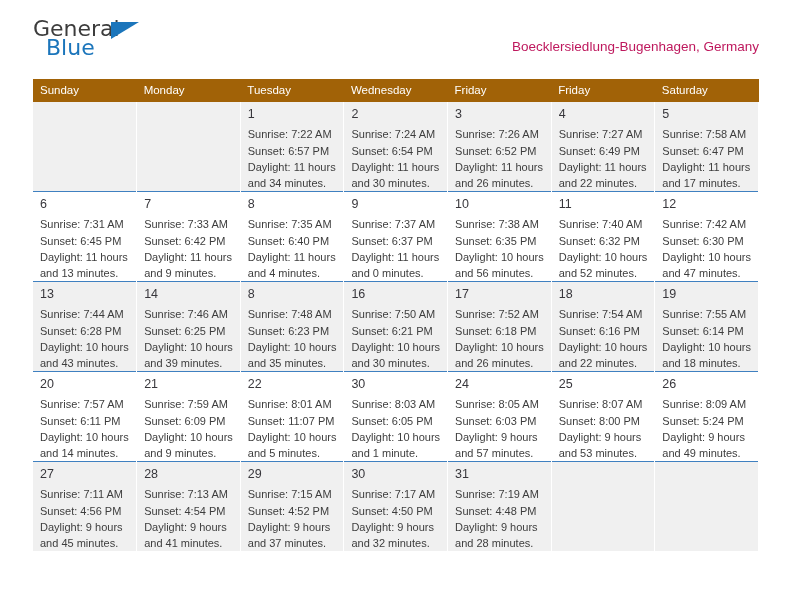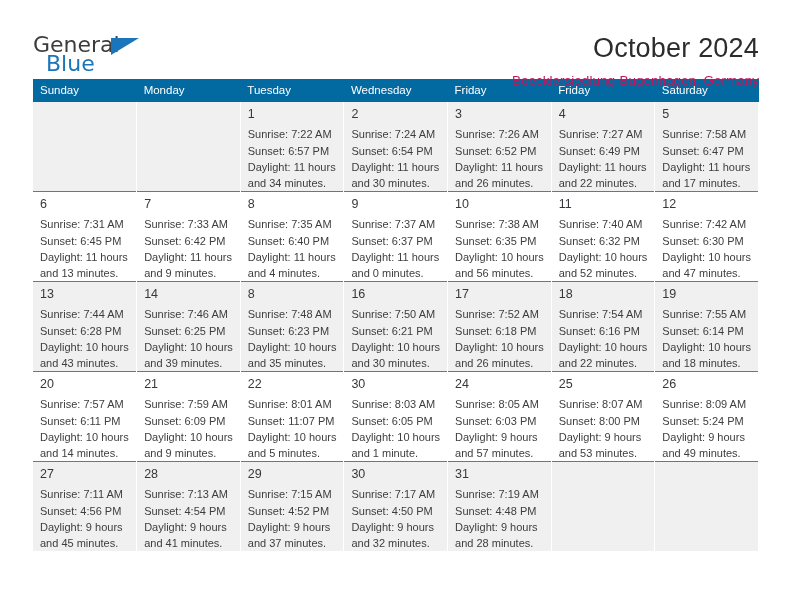--- a/index.html
+++ b/index.html
@@ -13,23 +13,23 @@
   .page {
     position: relative;
     width: 792px;
     height: 612px;
     padding: 0 33px;
   }
   
   .header {
     height: 73px;
     display: flex;
-    align-items: flex-start;
+    align-items: center;
     justify-content: space-between;
-    padding-top: 34px;
+    padding-top: 10px;
   }
   .logo {
     position: relative;
     width: 130px;
     height: 48px;
     line-height: 1;
   }
   .logo-general {
     font-size: 22px;
     color: #3c3c3c;
@@ -71,21 +71,21 @@
     margin-top: 9px;
   }
   
   .cal {
     width: 726px;
     border-collapse: collapse;
     table-layout: fixed;
     margin-top: 6px;
   }
   .cal th {
-    background: #0369a1;
+    background: #a16207;
     color: #ffffff;
     font-size: 11.5px;
     font-weight: normal;
     text-align: left;
     padding: 5px 0 6px 7px;
     border: none;
   }
   .cal td {
     width: 103.71px;
     height: 89px;
@@ -121,21 +121,20 @@
 
 <div class="page">
 
   <div class="header">
     <div class="logo">
       <span class="logo-general">General</span>
       <span class="logo-tri"></span>
       <span class="logo-blue">Blue</span>
     </div>
     <div class="title-wrap">
-      <div class="cal-title">October 2024</div>
       <div class="cal-sub">Boecklersiedlung-Bugenhagen, Germany</div>
     </div>
   </div>
 
   <table class="cal">
     <thead>
       <tr>
         <th>Sunday</th>
         <th>Monday</th>
         <th>Tuesday</th>

